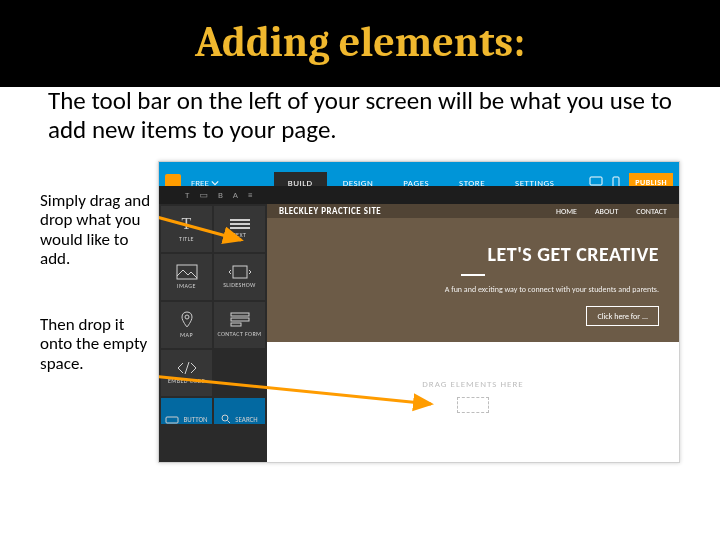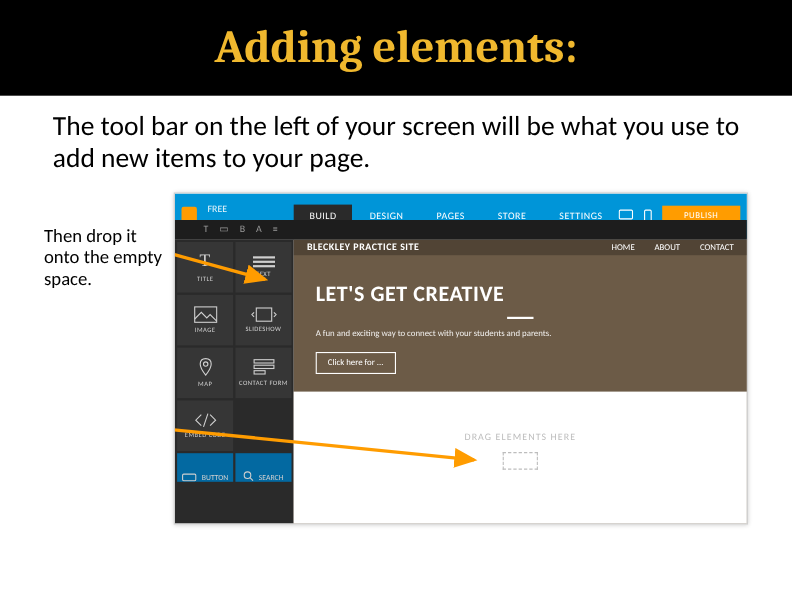--- a/index.html
+++ b/index.html
@@ -1,70 +1,71 @@
 <!DOCTYPE html>
 <html><head>
 <meta charset="utf-8">
 <style>
 html,body{margin:0;padding:0;width:720px;height:540px;font-family:Calibri,Arial,sans-serif;background:#fff;overflow:hidden}
 .titlebar{background:#000;color:#f0b82e;font-weight:700;font-size:42px;text-align:center;padding:18px 0 20px 0;font-family:Cambria,Georgia,serif}
-.body-text{font-size:25px;color:#000;padding:14px 40px 10px 48px;line-height:1.15}
+.body-text{font-size:25px;color:#000;padding:0 40px 10px 48px;line-height:1.15}
 .row{display:flex;align-items:flex-start;padding:6px 0 0 40px}
 .sidecol{width:118px;font-size:17px;line-height:1.15;padding-top:30px}
 .sidecol p{margin:0 0 46px 0}
 .shot{width:520px;height:300px;position:relative;border:1px solid #d0d0d0;box-shadow:0 0 4px rgba(0,0,0,.2);overflow:hidden}
 
 .ed-top{position:absolute;top:0;left:0;right:0;height:41px;background:#0095d8;display:flex;align-items:center;font-size:9px;color:#fff}
 .ed-logo{width:16px;height:16px;background:#ff9c00;margin:0 6px;border-radius:2px}
 .ed-free{font-size:9px;padding:0 4px;opacity:.9}
 .ed-free svg{vertical-align:middle}
 .ed-tabs{display:flex;margin-left:51px;gap:2px}
 .ed-tab{padding:5px 14px;font-size:9px;letter-spacing:.5px}
 .ed-tab.active{background:#2a2a2a}
 .ed-right{margin-left:auto;display:flex;align-items:center;gap:6px;padding-right:6px}
 .ed-ico{width:14px;height:14px;display:flex;align-items:center;justify-content:center}
-.ed-pub{background:#ff9c00;color:#fff;font-size:8px;font-weight:400;padding:4px 20px;letter-spacing:.5px}
+.ed-pub{background:#ff9c00;color:#fff;font-size:8px;font-weight:700;padding:4px 6px;letter-spacing:.5px}
 
 .ed-qbar{position:absolute;top:24px;left:0;right:0;height:18px;background:#1d1d1d;display:flex;align-items:center;padding-left:26px;gap:10px}
 .ed-qbar span{color:#9a9a9a;font-size:9px}
 
 .palette{position:absolute;top:42px;left:0;bottom:0;width:108px;background:#2a2a2a}
 .p-grid{display:grid;grid-template-columns:1fr 1fr;gap:2px;padding:2px}
 .p-cell{background:#363636;height:46px;display:flex;flex-direction:column;align-items:center;justify-content:center;color:#cfcfcf;font-size:6px;letter-spacing:.4px}
 .p-cell .glyph{font-size:16px;margin-bottom:2px;font-family:Georgia,serif}
 .p-cell .lines{display:flex;flex-direction:column;gap:2px;margin-bottom:2px}
 .p-cell .lines i{display:block;width:20px;height:2px;background:#cfcfcf}
 .p-cell svg{margin-bottom:2px}
 .p-row{display:flex;gap:2px;padding:2px;padding-top:0}
 .p-wide{flex:1;background:#0369a1;height:26px;display:flex;align-items:flex-end;justify-content:center;color:#cfcfcf;font-size:7px;gap:4px}
 
 .preview{position:absolute;top:42px;left:108px;right:0;bottom:0;background:#6c5b47}
 .site-nav{height:14px;background:rgba(0,0,0,.25);display:flex;align-items:center;color:#fff;font-size:9px;padding:0 12px}
 .site-title{font-weight:700;letter-spacing:.5px}
 .site-links{margin-left:auto;display:flex;gap:18px;font-size:8px}
-.hero{text-align:left;color:#fff;padding:24px 20px 16px 20px}
+.hero{text-align:right;color:#fff;padding:24px 20px 16px 20px}
 .hero h2{margin:0;font-size:20px;font-weight:700;letter-spacing:.5px}
 .hero .rule{width:24px;height:2px;background:#fff;margin:8px auto}
 .hero p{margin:4px 0 10px 0;font-size:8px;opacity:.9}
 .hero .cta{display:inline-block;border:1px solid #fff;padding:4px 10px;font-size:8px}
 .drop{position:absolute;left:0;right:0;bottom:0;height:120px;background:#fff;text-align:center}
 .drop .hint{color:#bdbdbd;font-size:9px;letter-spacing:1px;padding-top:36px}
 .drop .box{width:30px;height:14px;border:1px dashed #bdbdbd;margin:8px auto 0 auto}
 
 .arrow{position:absolute;pointer-events:none}
 </style>
 </head>
 <body>
 
 <div class="titlebar">Adding elements:</div>
 
 <div class="body-text">The tool bar on the left of your screen will be what you use to add new items to your page.</div>
 
 <div class="row">
   <div class="sidecol">
+    <p>Simply drag and drop what you would like to add.</p>
     <p>Then drop it onto the empty space.</p>
   </div>
 
   <div class="shot">
 
     <div class="ed-top">
       <div class="ed-logo"></div>
       <div class="ed-free">
         <span>FREE</span>
         <svg width="8" height="8" viewBox="0 0 10 10">

